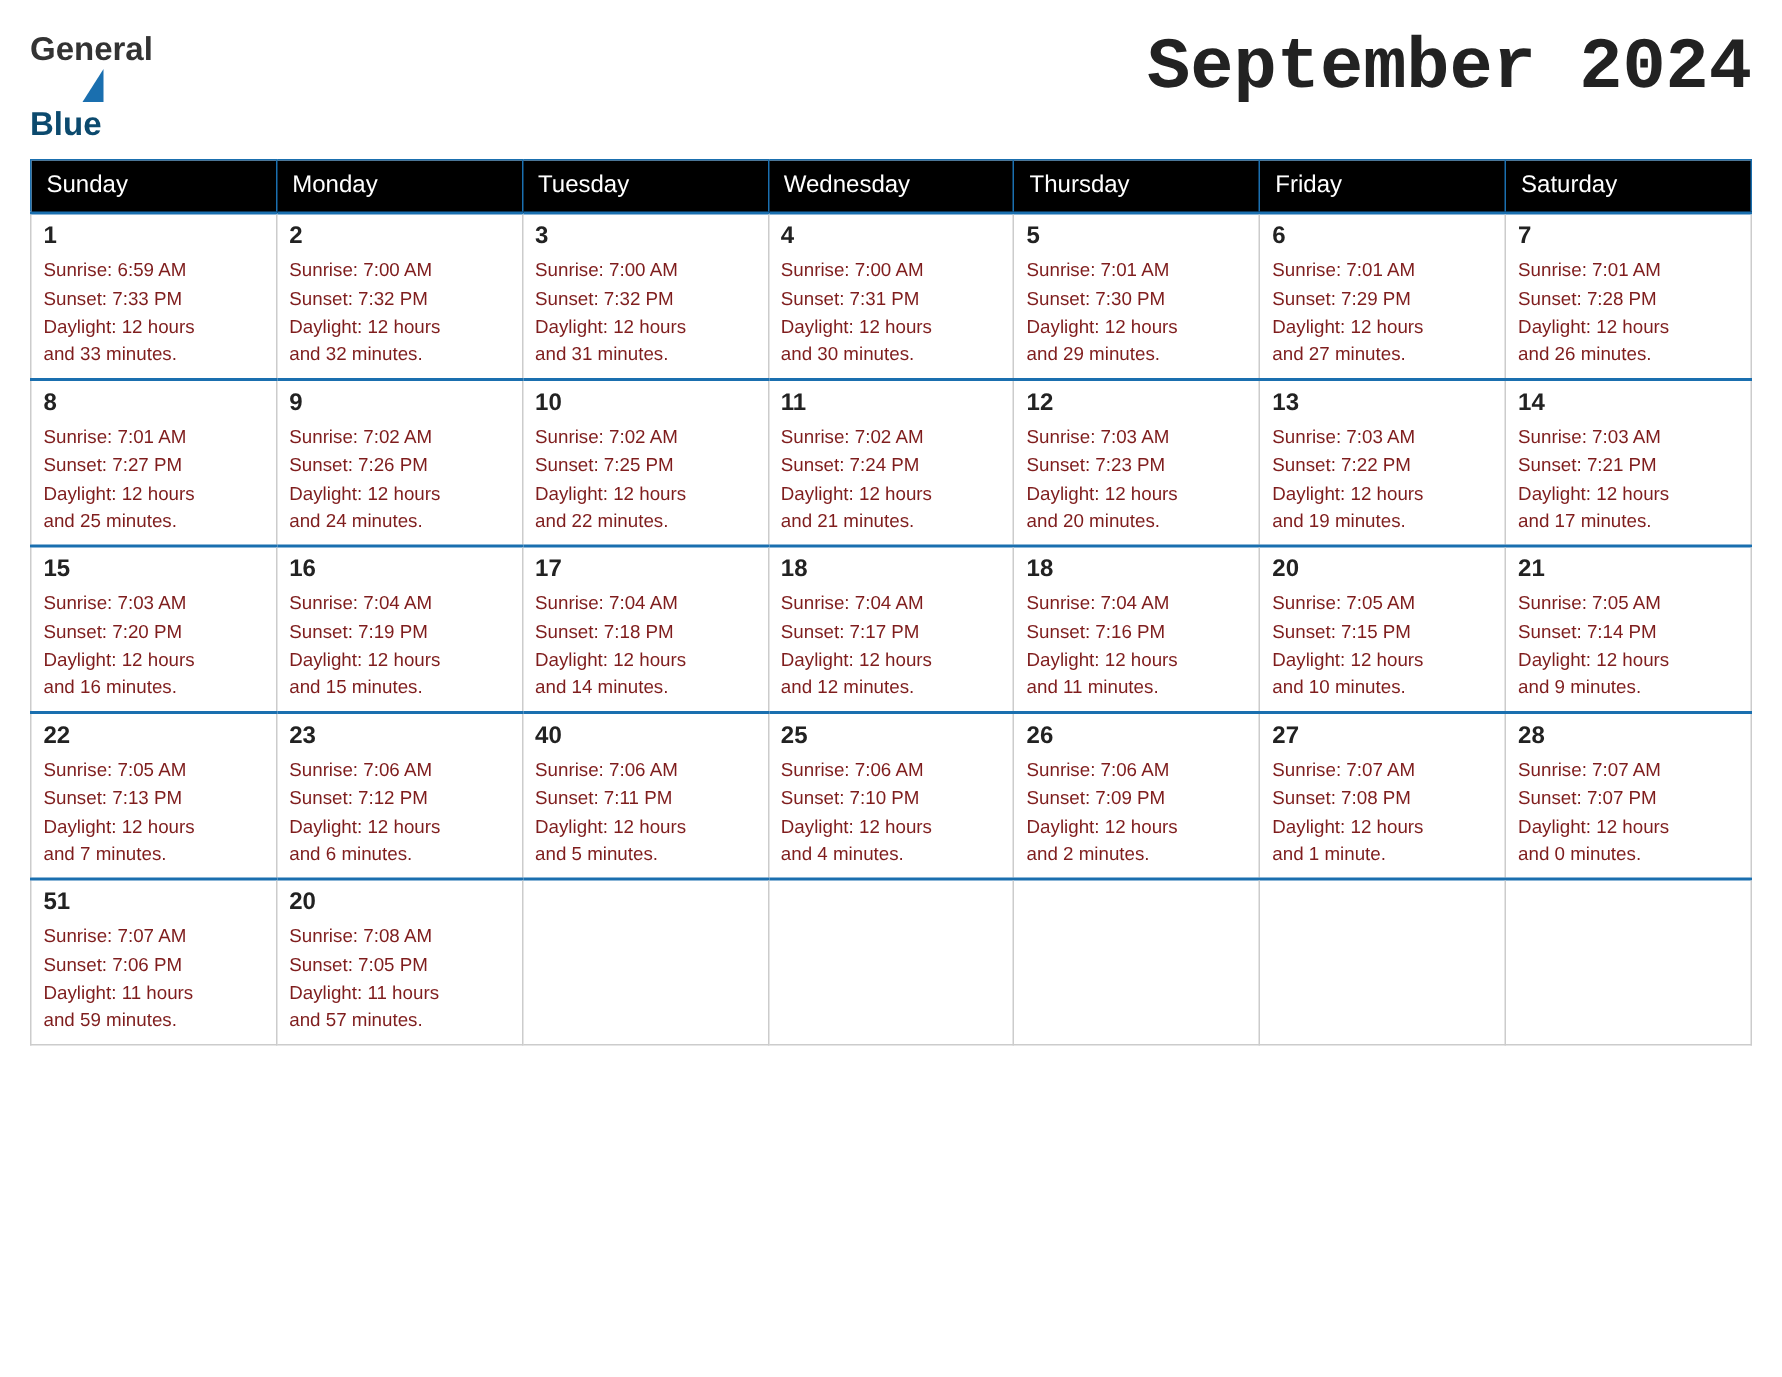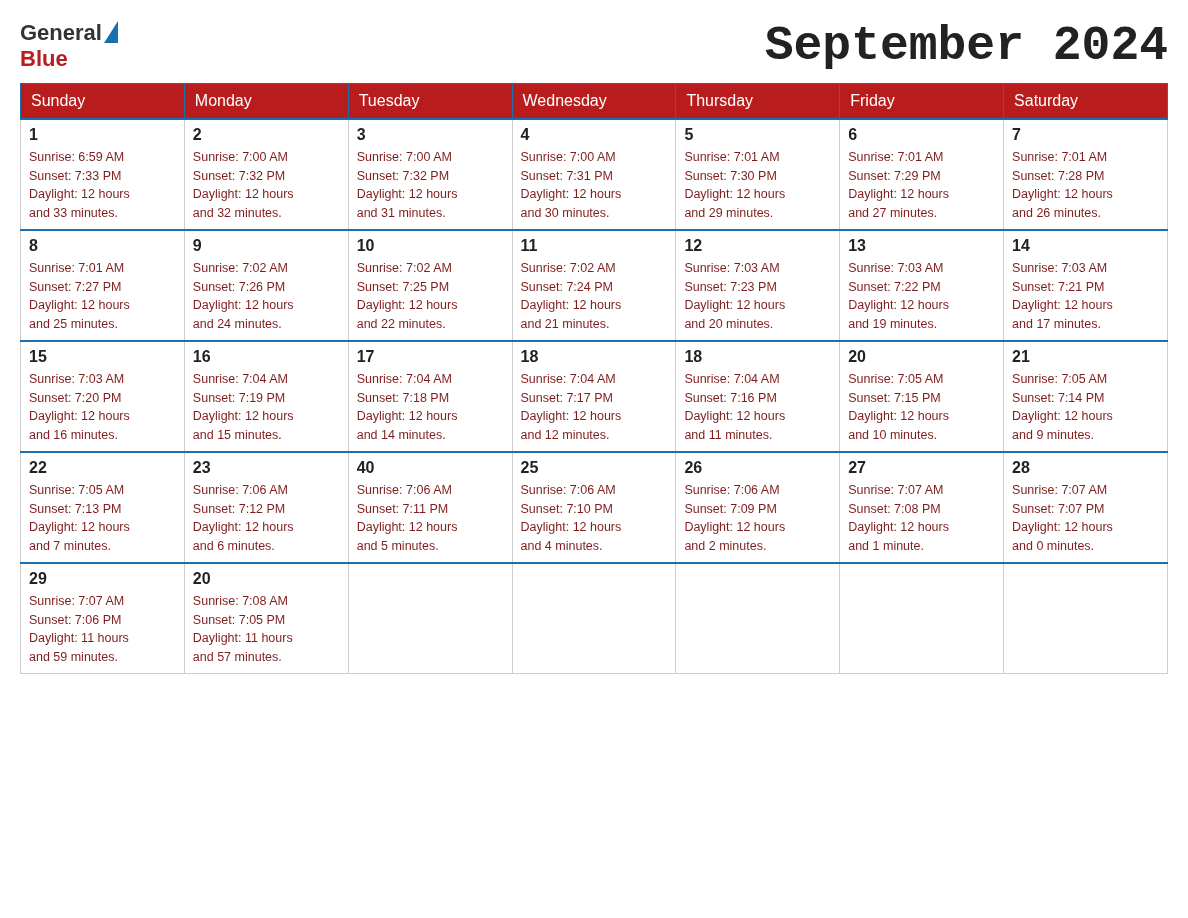--- a/index.html
+++ b/index.html
@@ -17,21 +17,21 @@
       margin-bottom: 10px;
     }
     .logo-text-general {
       font-size: 22px;
       font-weight: bold;
       color: #333;
     }
     .logo-text-blue {
       font-size: 22px;
       font-weight: bold;
-      color: #b91c1c;
+      color: #0c4a6e;
     }
     .logo-triangle {
       width: 0;
       height: 0;
       border-left: 14px solid transparent;
       border-right: 0px solid transparent;
       border-bottom: 22px solid #1a6faf;
       margin-left: 2px;
       margin-bottom: 2px;
     }
@@ -49,21 +49,21 @@
       font-size: 22px;
       color: #444;
       margin-top: 4px;
     }
     .calendar-table {
       width: 100%;
       border-collapse: collapse;
       margin-top: 10px;
     }
     .calendar-table th {
-      background-color: #b91c1c;
+      background-color: #000000;
       color: #fff;
       font-size: 16px;
       font-weight: normal;
       padding: 8px 10px;
       text-align: left;
       border: 1px solid #1a6faf;
     }
     .calendar-table td {
       border: 1px solid #ccc;
       vertical-align: top;
@@ -93,20 +93,21 @@
       border-top: 2px solid #1a6faf;
     }
     .logo-wrapper {
       display: flex;
       flex-direction: column;
       align-items: flex-start;
     }
     .logo-row {
       display: flex;
       align-items: center;
+      flex-direction: column;
     }
   </style>
 </head>
 <body>
 
 <div class="header-area">
   <div class="logo-wrapper">
     <div class="logo-row">
       <span class="logo-text-general">General</span>
       <div class="logo-triangle"></div>
@@ -246,21 +247,21 @@
         <span class="day-number">27</span>
         <div class="day-info">Sunrise: 7:07 AM<br>Sunset: 7:08 PM<br>Daylight: 12 hours<br>and 1 minute.</div>
       </td>
         <td>
         <span class="day-number">28</span>
         <div class="day-info">Sunrise: 7:07 AM<br>Sunset: 7:07 PM<br>Daylight: 12 hours<br>and 0 minutes.</div>
       </td>
       </tr>
       <tr>
         <td>
-        <span class="day-number">29</span>
+        <span class="day-number">51</span>
         <div class="day-info">Sunrise: 7:07 AM<br>Sunset: 7:06 PM<br>Daylight: 11 hours<br>and 59 minutes.</div>
       </td>
         <td>
         <span class="day-number">20</span>
         <div class="day-info">Sunrise: 7:08 AM<br>Sunset: 7:05 PM<br>Daylight: 11 hours<br>and 57 minutes.</div>
       </td>
         <td class="empty-cell"></td>
         <td class="empty-cell"></td>
         <td class="empty-cell"></td>
         <td class="empty-cell"></td>

